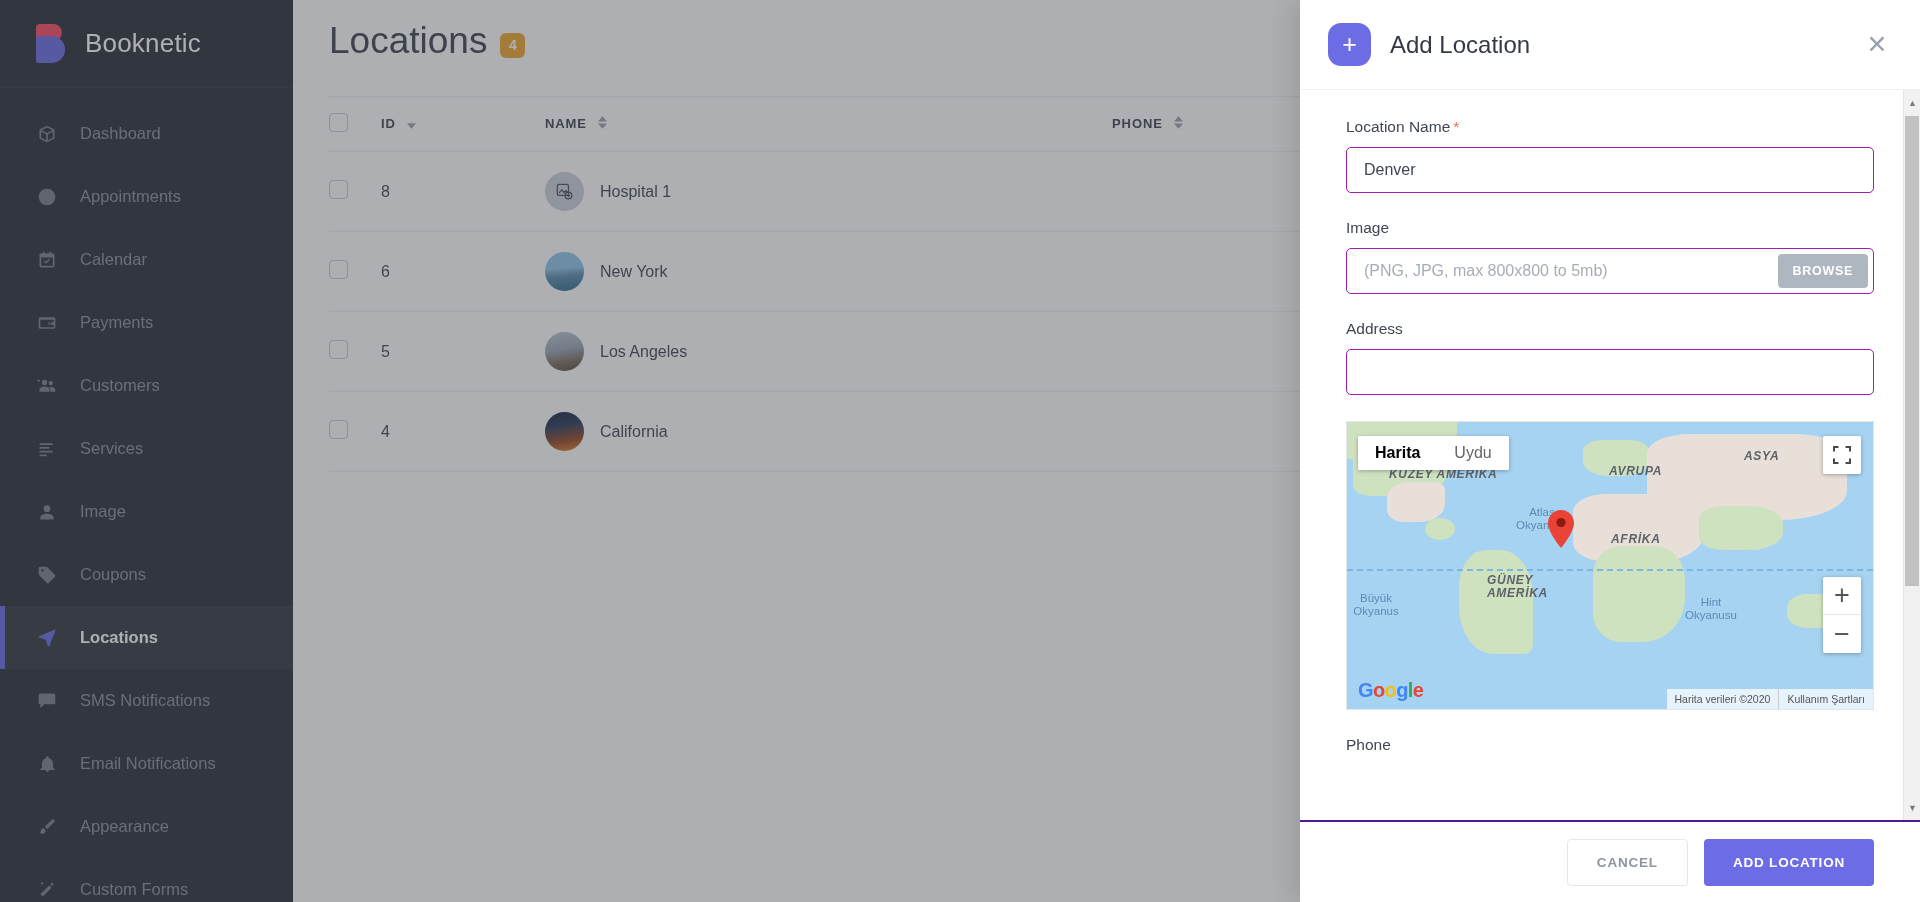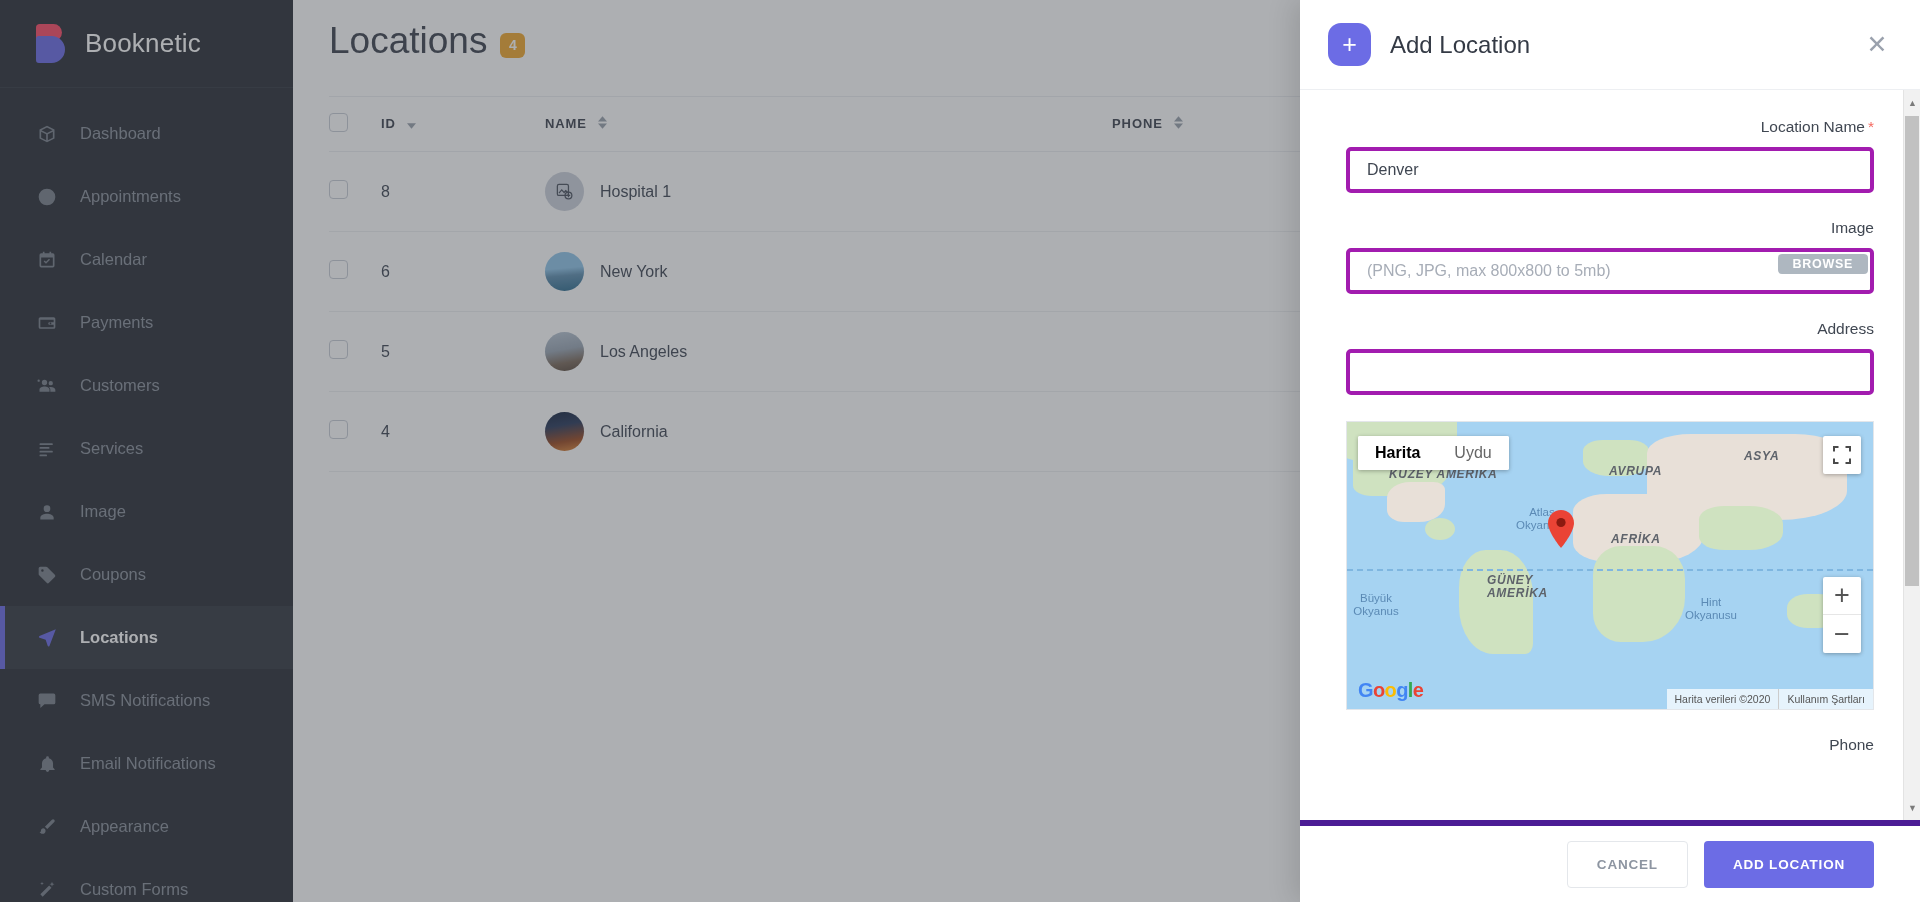--- a/index.html
+++ b/index.html
@@ -173,33 +173,33 @@
   .panel-title { font-size: 24px; color: #343a45; flex: 1 1 auto; }
   .close-x {
     width: 30px; height: 30px; color: #9aa1ad; font-size: 25px;
     display: inline-flex; align-items: center; justify-content: center;
     cursor: pointer; font-weight: 400;
   }
   .panel-body {
     flex: 1 1 auto; position: relative; overflow: hidden;
     padding: 28px 46px 0 46px;
   }
-  .fld-label { font-size: 15.5px; color: #3f4personally; color: #404752; margin-bottom: 11px; text-align: right; }
+  .fld-label { font-size: 15.5px; color: #3f4personally; color: #404752; margin-bottom: 11px; }
   .req { color: #f4685f; margin-left: 3px; }
   .fld { margin-bottom: 26px; }
   .inp {
-    width: 100%; height: 46px; border: 4px solid #a21caf; border-radius: 5px;
+    width: 100%; height: 46px; border: 1px solid #a21caf; border-radius: 5px;
     padding: 0 17px; font-size: 16px; color: #3f4651; outline: none;
     font-family: "Liberation Sans", sans-serif; background:#fff;
   }
   .inp::placeholder { color: #a7adb7; }
   .img-wrap { position: relative; }
   .browse-btn {
     position: absolute; right: 6px; top: 6px;
-    height: 20px; padding: 0 15px; border: 0; border-radius: 4px;
+    height: 34px; padding: 0 15px; border: 0; border-radius: 4px;
     background: #aeb7c0; color: #fff; font-size: 12.5px; font-weight: 700;
     letter-spacing: .7px; cursor: pointer;
     font-family: "Liberation Sans", sans-serif;
   }
   .addr-inp { height: 46px; }
 
   
   .map {
     position: relative; width: 100%; height: 289px;
     background: #a6d3f2;
@@ -273,21 +273,21 @@
   .sb-arrow {
     position: absolute; left: 0; width: 17px; height: 17px;
     display: flex; align-items: center; justify-content: center;
     color: #7b7b7b; font-size: 9px;
   }
   .sb-arrow.up { top: 4px; }
   .sb-arrow.down { bottom: 4px; }
 
   .panel-foot {
     flex: 0 0 82px; height: 82px;
-    border-top: 6px solid #4c1d95;
+    border-top: 2px solid #4c1d95;
     display: flex; align-items: center; justify-content: flex-end;
     gap: 16px; padding: 0 46px;
   }
   .btn-cancel {
     height: 47px; padding: 0 29px; border: 1px solid #e4e7eb; border-radius: 4px;
     background: #fff; color: #8d95a1; font-size: 13.5px; font-weight: 700;
     letter-spacing: .8px; cursor: pointer;
     font-family: "Liberation Sans", sans-serif;
   }
   .btn-primary {

